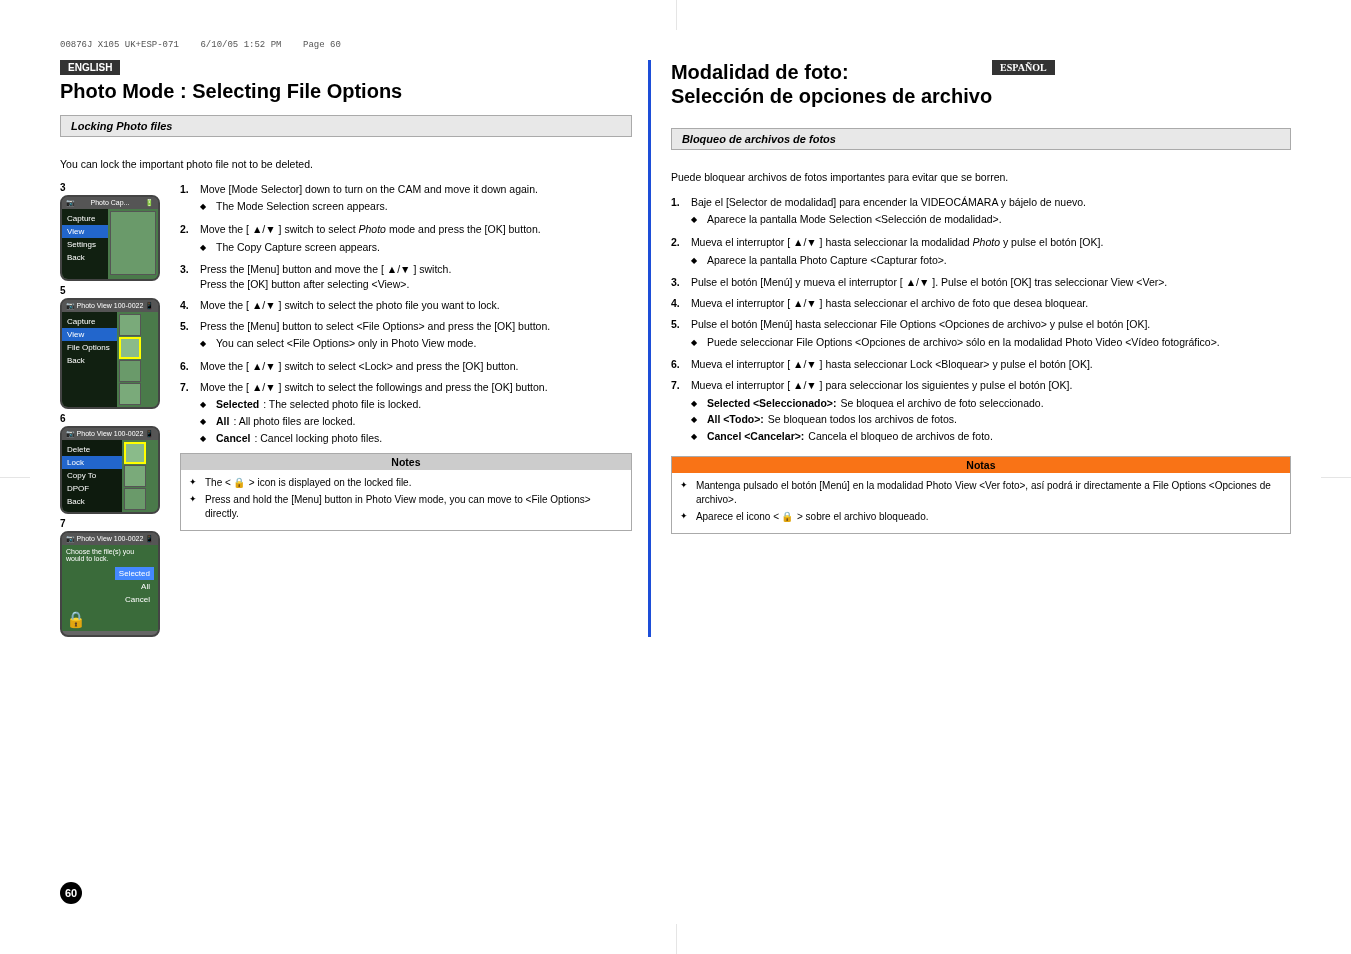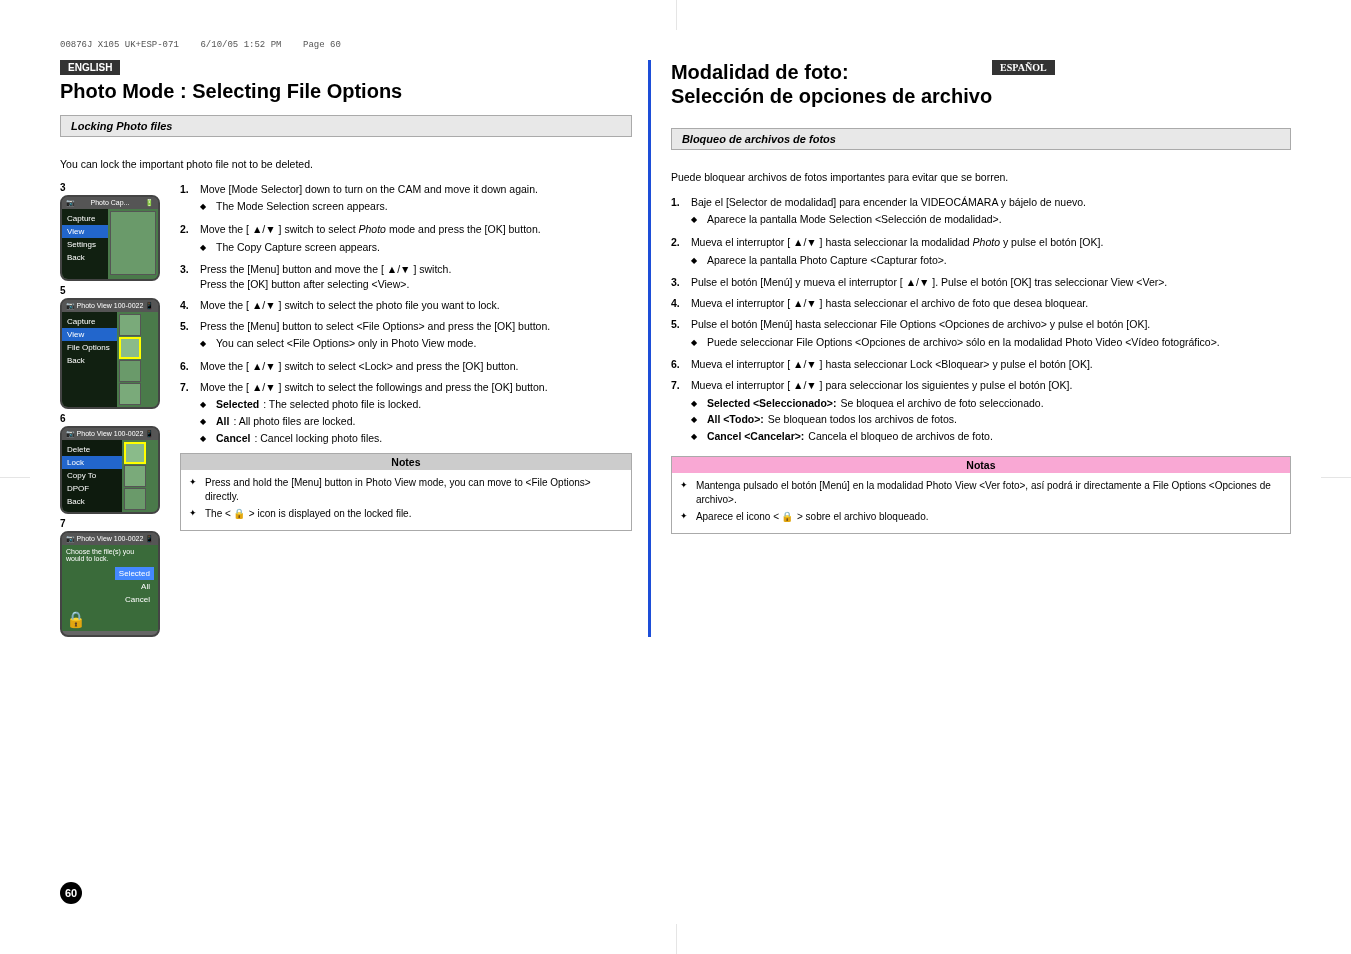--- a/index.html
+++ b/index.html
@@ -302,21 +302,21 @@
       display: flex;
       align-items: flex-start;
       justify-content: flex-start;
       margin-bottom: 8px;
     }
 
     .header-left { }
     .header-right { text-align: right; font-family: Liberation Serif, serif; }
 
     .notas-header {
-      background: #f9a8d4;
+      background: #f97316;
       padding: 2px 8px;
       font-weight: bold;
       font-size: 10.5px;
       text-align: center;
     }
 
     .notas-box {
       border: 1px solid #aaa;
       margin-top: 10px;
       margin-bottom: 6px;
@@ -529,22 +529,22 @@
                   <li><strong>Cancel</strong>: Cancel locking photo files.</li>
                 </ul>
               </div>
             </li>
 
           </ol>
 
           <div class="notes-box">
             <div class="notes-header">Notes</div>
             <ul class="notes-content">
+              <li>The &lt; 🔒 &gt; icon is displayed on the locked file.</li>
               <li>Press and hold the [Menu] button in Photo View mode, you can move to &lt;File Options&gt; directly.</li>
-              <li>The &lt; 🔒 &gt; icon is displayed on the locked file.</li>
             </ul>
           </div>
 
         </div>
       </div>
 
     </div>
 
     <div class="col-right">
 

